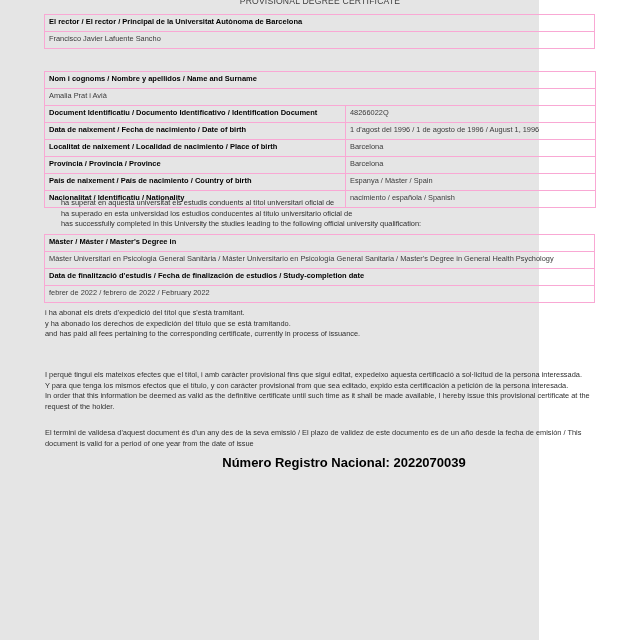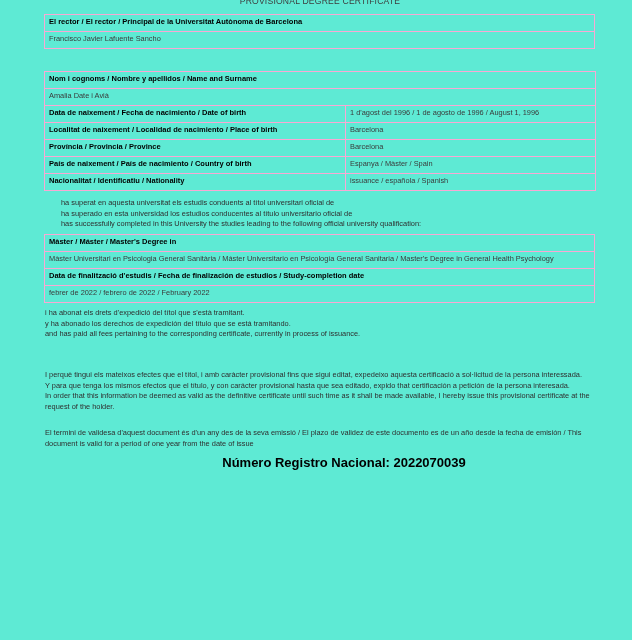--- a/index.html
+++ b/index.html
@@ -12,23 +12,23 @@
     height: 640px;
     position: relative;
     font-family: "Liberation Sans", sans-serif;
     color: #1a1a1a;
     overflow: hidden;
   }
 
   .page {
     position: absolute;
     left: 0; top: 0;
-    width: 632px;
+    width: 539px;
     height: 640px;
-    background: #5eead4;
+    background: #e5e5e5;
   }
 
   
   .doc-title {
     position: absolute;
     left: 0;
     top: -4px;
     width: 640px;
     text-align: center;
     font-size: 8.6px;
@@ -135,41 +135,45 @@
   <table class="tbl" id="personal-table">
     <colgroup>
       <col class="col-label">
       <col class="col-value">
     </colgroup>
     <tbody>
       <tr>
         <td class="hdr" colspan="2">Nom i cognoms / Nombre y apellidos / Name and Surname</td>
       </tr>
       <tr>
-        <td class="val" colspan="2">Amalia Date i Avià</td>
+        <td class="val" colspan="2">Amalia Prat i Avià</td>
+      </tr>
+      <tr>
+        <td class="hdr">Document Identificatiu / Documento Identificativo / Identification Document</td>
+        <td class="val">48266022Q</td>
       </tr>
       <tr>
         <td class="hdr">Data de naixement / Fecha de nacimiento / Date of birth</td>
         <td class="val">1 d'agost del 1996 / 1 de agosto de 1996 / August 1, 1996</td>
       </tr>
       <tr>
         <td class="hdr">Localitat de naixement / Localidad de nacimiento / Place of birth</td>
         <td class="val">Barcelona</td>
       </tr>
       <tr>
         <td class="hdr">Província / Provincia / Province</td>
         <td class="val">Barcelona</td>
       </tr>
       <tr>
         <td class="hdr">País de naixement / País de nacimiento / Country of birth</td>
         <td class="val">Espanya / Màster / Spain</td>
       </tr>
       <tr>
         <td class="hdr">Nacionalitat / Identificatiu / Nationality</td>
-        <td class="val">issuance / española / Spanish</td>
+        <td class="val">nacimiento / española / Spanish</td>
       </tr>
     </tbody>
   </table>
 
   <div class="para" id="completed-para">
     <span class="line">ha superat en aquesta universitat els estudis conduents al títol universitari oficial de</span>
     <span class="line">ha superado en esta universidad los estudios conducentes al título universitario oficial de</span>
     <span class="line">has successfully completed in this University the studies leading to the following official university qualification:</span>
   </div>
 
@@ -191,21 +195,21 @@
   </table>
 
   <div class="para" id="fees-para">
     <span class="line">i ha abonat els drets d'expedició del títol que s'està tramitant.</span>
     <span class="line">y ha abonado los derechos de expedición del título que se está tramitando.</span>
     <span class="line">and has paid all fees pertaining to the corresponding certificate, currently in process of issuance.</span>
   </div>
 
   <div class="para" id="provisional-para">
     <span class="line">I perquè tingui els mateixos efectes que el títol, i amb caràcter provisional fins que sigui editat, expedeixo aquesta certificació a sol·licitud de la persona interessada.</span>
-    <span class="line">Y para que tenga los mismos efectos que el título, y con carácter provisional hasta que sea editado, expido that certificación a petición de la persona interesada.</span>
+    <span class="line">Y para que tenga los mismos efectos que el título, y con carácter provisional from que sea editado, expido esta certificación a petición de la persona interesada.</span>
     <span class="line">In order that this information be deemed as valid as the definitive certificate until such time as it shall be made available, I hereby issue this provisional certificate at the request of the holder.</span>
   </div>
 
   <div class="para" id="validity-para">El termini de validesa d'aquest document és d'un any des de la seva emissió / El plazo de validez de este documento es de un año desde la fecha de emisión / This document is valid for a period of one year from the date of issue</div>
 
   <div id="registry-number">Número Registro Nacional: 2022070039</div>
 
 </div>
 
 </body></html>

